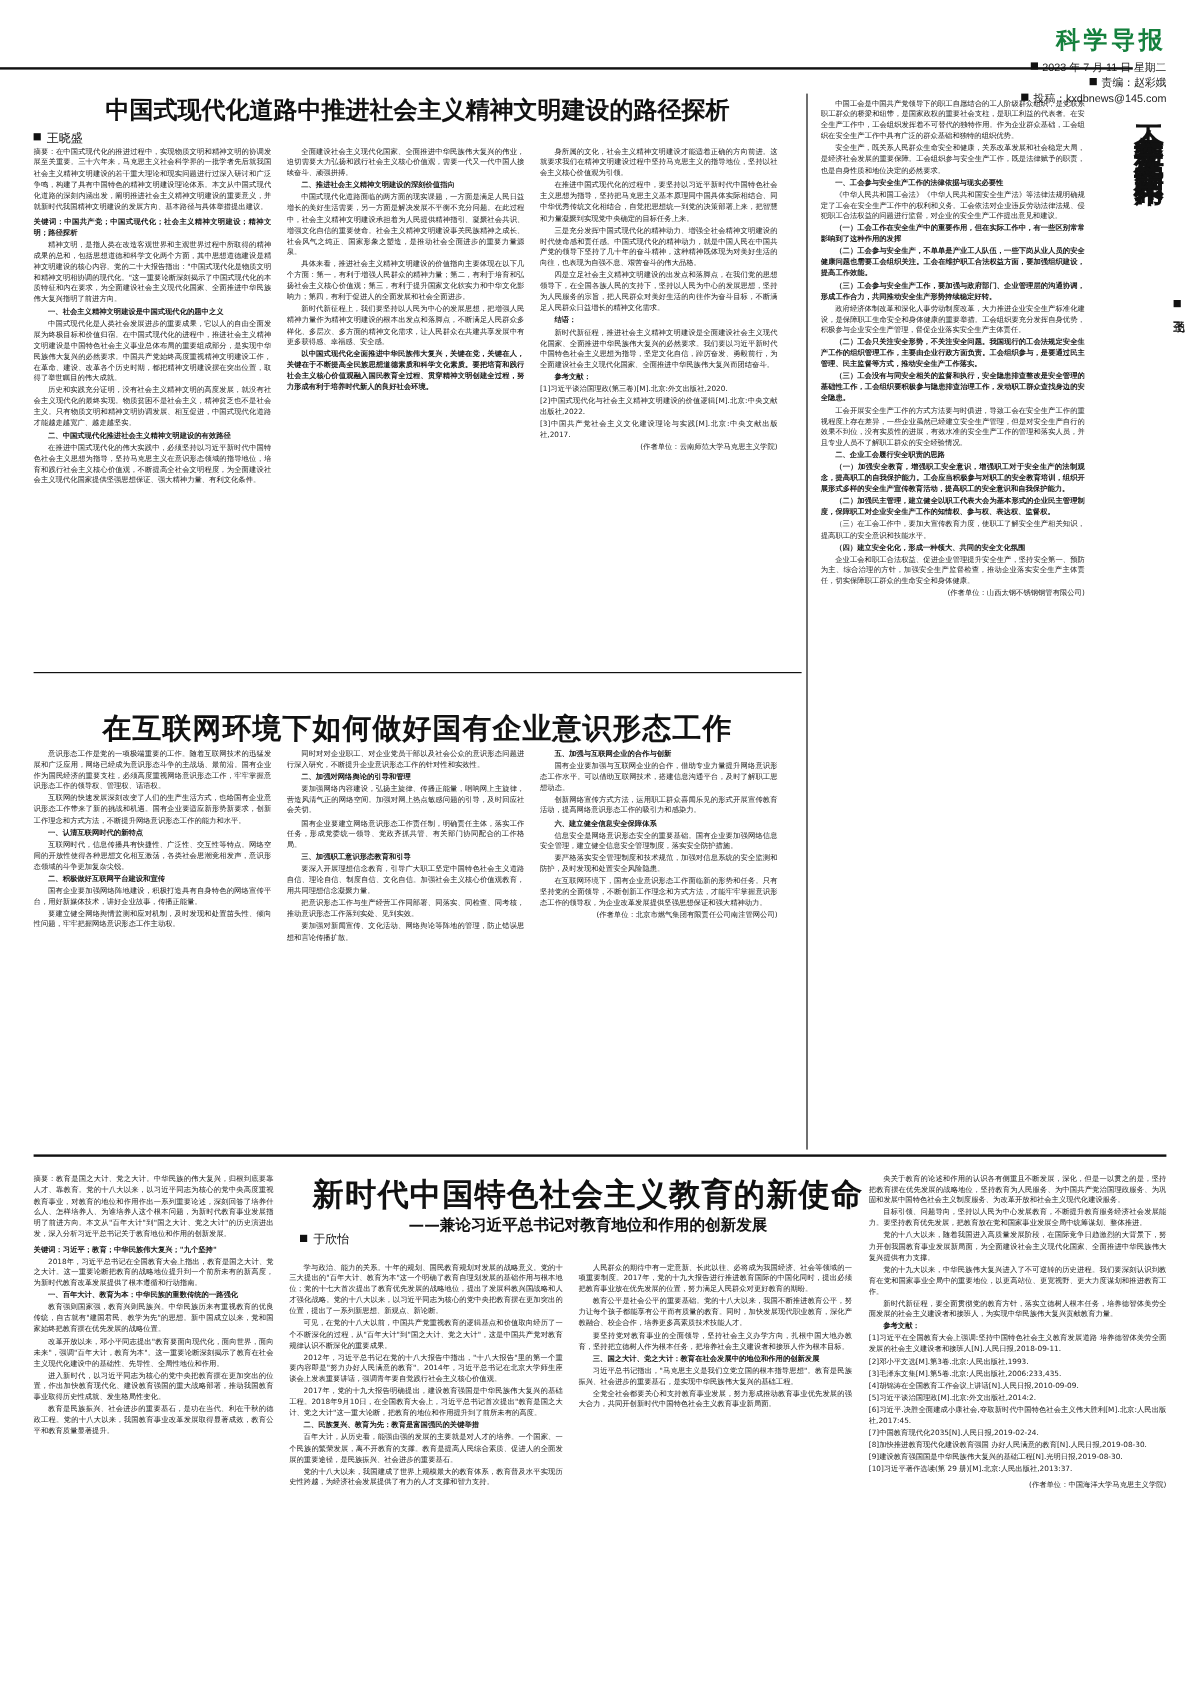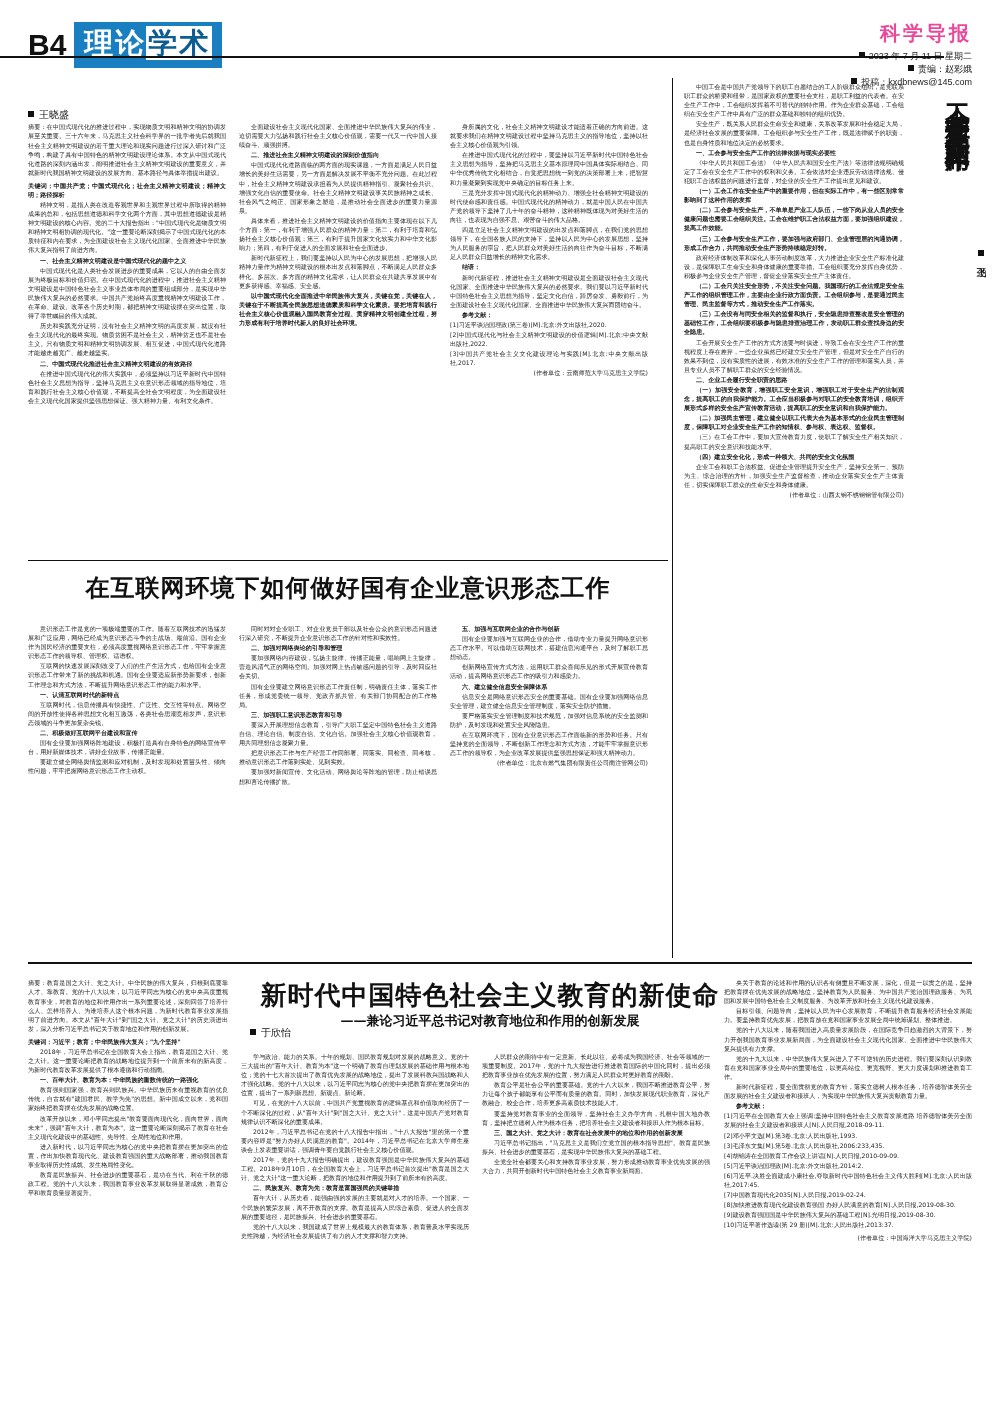--- a/index.html
+++ b/index.html
@@ -12,21 +12,21 @@
   }
   .page{position:relative;width:1000px;height:1413px;padding:0;box-sizing:border-box;}
 
   
   .masthead{position:absolute;left:28px;top:22px;width:944px;height:58px;}
   .mh-left{position:absolute;left:0;top:0;display:flex;align-items:center;gap:8px;}
   .page-no{font-family:"Liberation Sans","DejaVu Sans",sans-serif;font-weight:bold;font-size:30px;letter-spacing:0px;color:#111;}
   .section-badge{background:#1a7fc1;color:#fff;font-weight:bold;font-size:29px;padding:2px 10px 4px 10px;letter-spacing:2px;font-family:"DejaVu Sans","Liberation Sans",sans-serif;}
   .section-badge .w2{color:#0d5d93;background:#fff;padding:0 2px;}
   .mh-right{position:absolute;right:0;top:-2px;text-align:right;}
-  .paper-name{font-family:"Liberation Sans","DejaVu Sans",sans-serif;font-weight:bold;font-size:20px;letter-spacing:3px;color:#ec4899;margin-bottom:3px;}
+  .paper-name{font-family:"Liberation Sans","DejaVu Sans",sans-serif;font-weight:bold;font-size:20px;letter-spacing:3px;color:#15803d;margin-bottom:3px;}
   .mh-meta{font-size:9px;line-height:13px;color:#222;font-family:Liberation Sans, sans-serif;}
   .mh-meta i{display:inline-block;width:6px;height:6px;background:#111;margin-right:4px;vertical-align:1px;}
   .mh-rule{position:absolute;left:0;top:56px;width:944px;border-top:2px solid #111;}
   .vrule{position:absolute;border-left:1px solid #111;}
   .hrule{position:absolute;border-top:1px solid #111;}
   .thick{border-top:2px solid #111;}
 
   .art-title{
     font-family:"DejaVu Sans","Liberation Sans",sans-serif;
     font-weight:bold;text-align:center;color:#111;
@@ -70,35 +70,30 @@
   .vbyline .sq{display:inline-block;width:6px;height:6px;background:#111;margin-bottom:4px;}
 
   .abstract{font-size:6.1px;line-height:9.3px;text-align:justify;}
 </style>
 </head>
 <body>
 
 <div class="page">
 
   <div class="masthead">
-    <div class="mh-left">
-      <span class="page-no">B4</span>
-      <span class="section-badge">
-        <span>理论</span><span class="w2">学术</span>
-      </span>
-    </div>
     <div class="mh-right">
       <div class="paper-name">科学导报</div>
       <div class="mh-meta"><i></i><span>2023 年 7 月 11 日   星期二</span></div>
       <div class="mh-meta"><i></i><span>责编：赵彩娥</span></div>
       <div class="mh-meta"><i></i><span>投稿：kxdbnews@145.com</span></div>
     </div>
   </div>
   <div class="mh-rule"></div>
 
+  <div class="art-title" style="position:absolute;left:28px;top:78px;width:640px;font-size:20px;">中国式现代化道路中推进社会主义精神文明建设的路径探析</div>
   <div class="byline" style="position:absolute;left:28px;top:104px;width:640px;"><span class="sq"></span><span>王晓盛</span></div>
 
   <div class="col" style="left:28px;top:122px;width:198px;height:430px;">
     <p class="abstract nh">摘要：在中国式现代化的推进过程中，实现物质文明和精神文明的协调发展至关重要。三十六年来，马克思主义社会科学界的一批学者先后就我国社会主义精神文明建设的若干重大理论和现实问题进行过深入研讨和广泛争鸣，构建了具有中国特色的精神文明建设理论体系。本文从中国式现代化道路的深刻内涵出发，阐明推进社会主义精神文明建设的重要意义，并就新时代我国精神文明建设的发展方向、基本路径与具体举措提出建议。</p>
     <p class="nh" style="font-weight:bold;margin-top:3px;">关键词：中国共产党；中国式现代化；社会主义精神文明建设；精神文明；路径探析</p>
     <p>精神文明，是指人类在改造客观世界和主观世界过程中所取得的精神成果的总和，包括思想道德和科学文化两个方面，其中思想道德建设是精神文明建设的核心内容。党的二十大报告指出："中国式现代化是物质文明和精神文明相协调的现代化。"这一重要论断深刻揭示了中国式现代化的本质特征和内在要求，为全面建设社会主义现代化国家、全面推进中华民族伟大复兴指明了前进方向。</p>
     <p class="sub">一、社会主义精神文明建设是中国式现代化的题中之义</p>
     <p>中国式现代化是人类社会发展进步的重要成果，它以人的自由全面发展为终极目标和价值归宿。在中国式现代化的进程中，推进社会主义精神文明建设是中国特色社会主义事业总体布局的重要组成部分，是实现中华民族伟大复兴的必然要求。中国共产党始终高度重视精神文明建设工作，在革命、建设、改革各个历史时期，都把精神文明建设摆在突出位置，取得了举世瞩目的伟大成就。</p>
     <p>历史和实践充分证明，没有社会主义精神文明的高度发展，就没有社会主义现代化的最终实现。物质贫困不是社会主义，精神贫乏也不是社会主义。只有物质文明和精神文明协调发展、相互促进，中国式现代化道路才能越走越宽广、越走越坚实。</p>
     <p class="sub">二、中国式现代化推进社会主义精神文明建设的有效路径</p>
@@ -149,21 +144,21 @@
     <p class="sub">二、企业工会履行安全职责的思路</p>
     <p class="sub">（一）加强安全教育，增强职工安全意识，增强职工对于安全生产的法制观念，提高职工的自我保护能力。工会应当积极参与对职工的安全教育培训，组织开展形式多样的安全生产宣传教育活动，提高职工的安全意识和自我保护能力。</p>
     <p class="sub">（二）加强民主管理，建立健全以职工代表大会为基本形式的企业民主管理制度，保障职工对企业安全生产工作的知情权、参与权、表达权、监督权。</p>
     <p>（三）在工会工作中，要加大宣传教育力度，使职工了解安全生产相关知识，提高职工的安全意识和技能水平。</p>
     <p class="sub">（四）建立安全化化，形成一种领大、共同的安全文化氛围</p>
     <p>企业工会和职工合法权益、促进企业管理提升安全生产，坚持安全第一、预防为主、综合治理的方针，加强安全生产监督检查，推动企业落实安全生产主体责任，切实保障职工群众的生命安全和身体健康。</p>
     <p class="unit">(作者单位：山西太钢不锈钢钢管有限公司)</p>
   </div>
 
   <div class="hrule" style="left:28px;top:560px;width:640px;"></div>
-  <div class="art-title" style="position:absolute;left:28px;top:572px;width:640px;font-size:24px;letter-spacing:1px;">在互联网环境下如何做好国有企业意识形态工作</div>
+  <div class="art-title" style="position:absolute;left:28px;top:591px;width:640px;font-size:24px;letter-spacing:1px;">在互联网环境下如何做好国有企业意识形态工作</div>
 
   <div class="col" style="left:28px;top:624px;width:198px;height:328px;">
     <p>意识形态工作是党的一项极端重要的工作。随着互联网技术的迅猛发展和广泛应用，网络已经成为意识形态斗争的主战场、最前沿。国有企业作为国民经济的重要支柱，必须高度重视网络意识形态工作，牢牢掌握意识形态工作的领导权、管理权、话语权。</p>
     <p>互联网的快速发展深刻改变了人们的生产生活方式，也给国有企业意识形态工作带来了新的挑战和机遇。国有企业要适应新形势新要求，创新工作理念和方式方法，不断提升网络意识形态工作的能力和水平。</p>
     <p class="sub">一、认清互联网时代的新特点</p>
     <p>互联网时代，信息传播具有快捷性、广泛性、交互性等特点。网络空间的开放性使得各种思想文化相互激荡，各类社会思潮竞相发声，意识形态领域的斗争更加复杂尖锐。</p>
     <p class="sub">二、积极做好互联网平台建设和宣传</p>
     <p>国有企业要加强网络阵地建设，积极打造具有自身特色的网络宣传平台，用好新媒体技术，讲好企业故事，传播正能量。</p>
     <p>要建立健全网络舆情监测和应对机制，及时发现和处置苗头性、倾向性问题，牢牢把握网络意识形态工作主动权。</p>
   </div>

